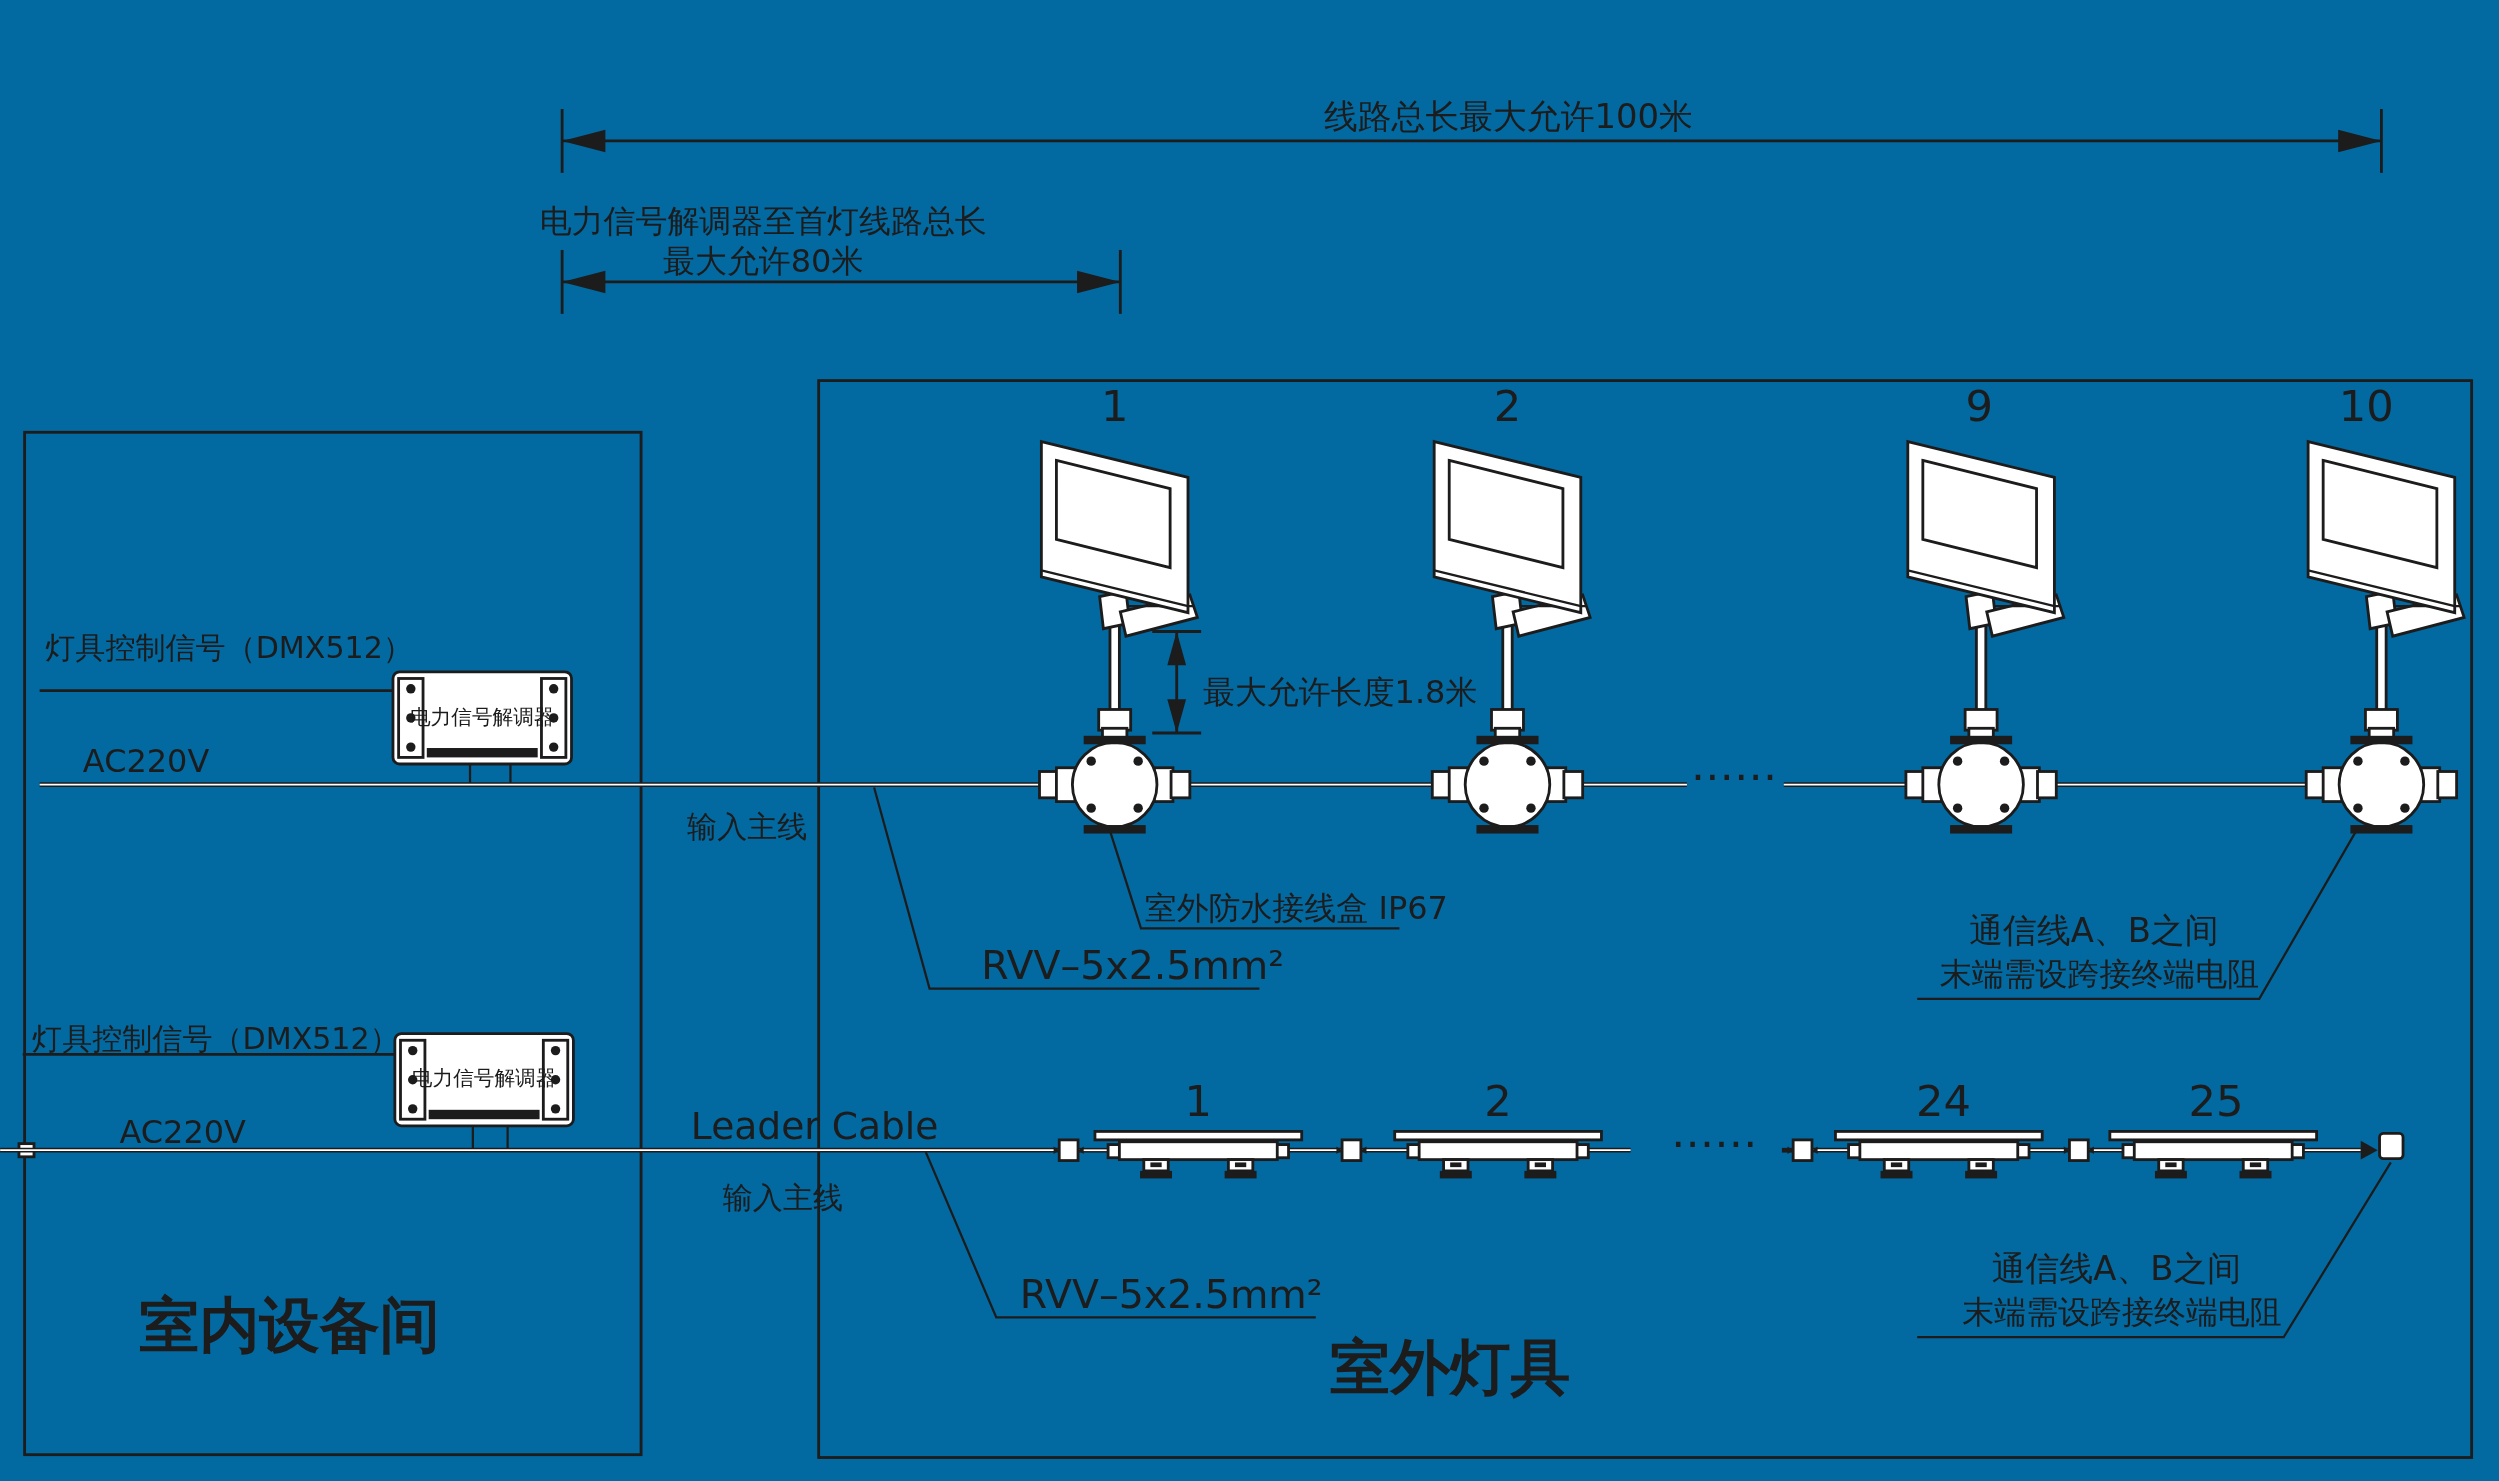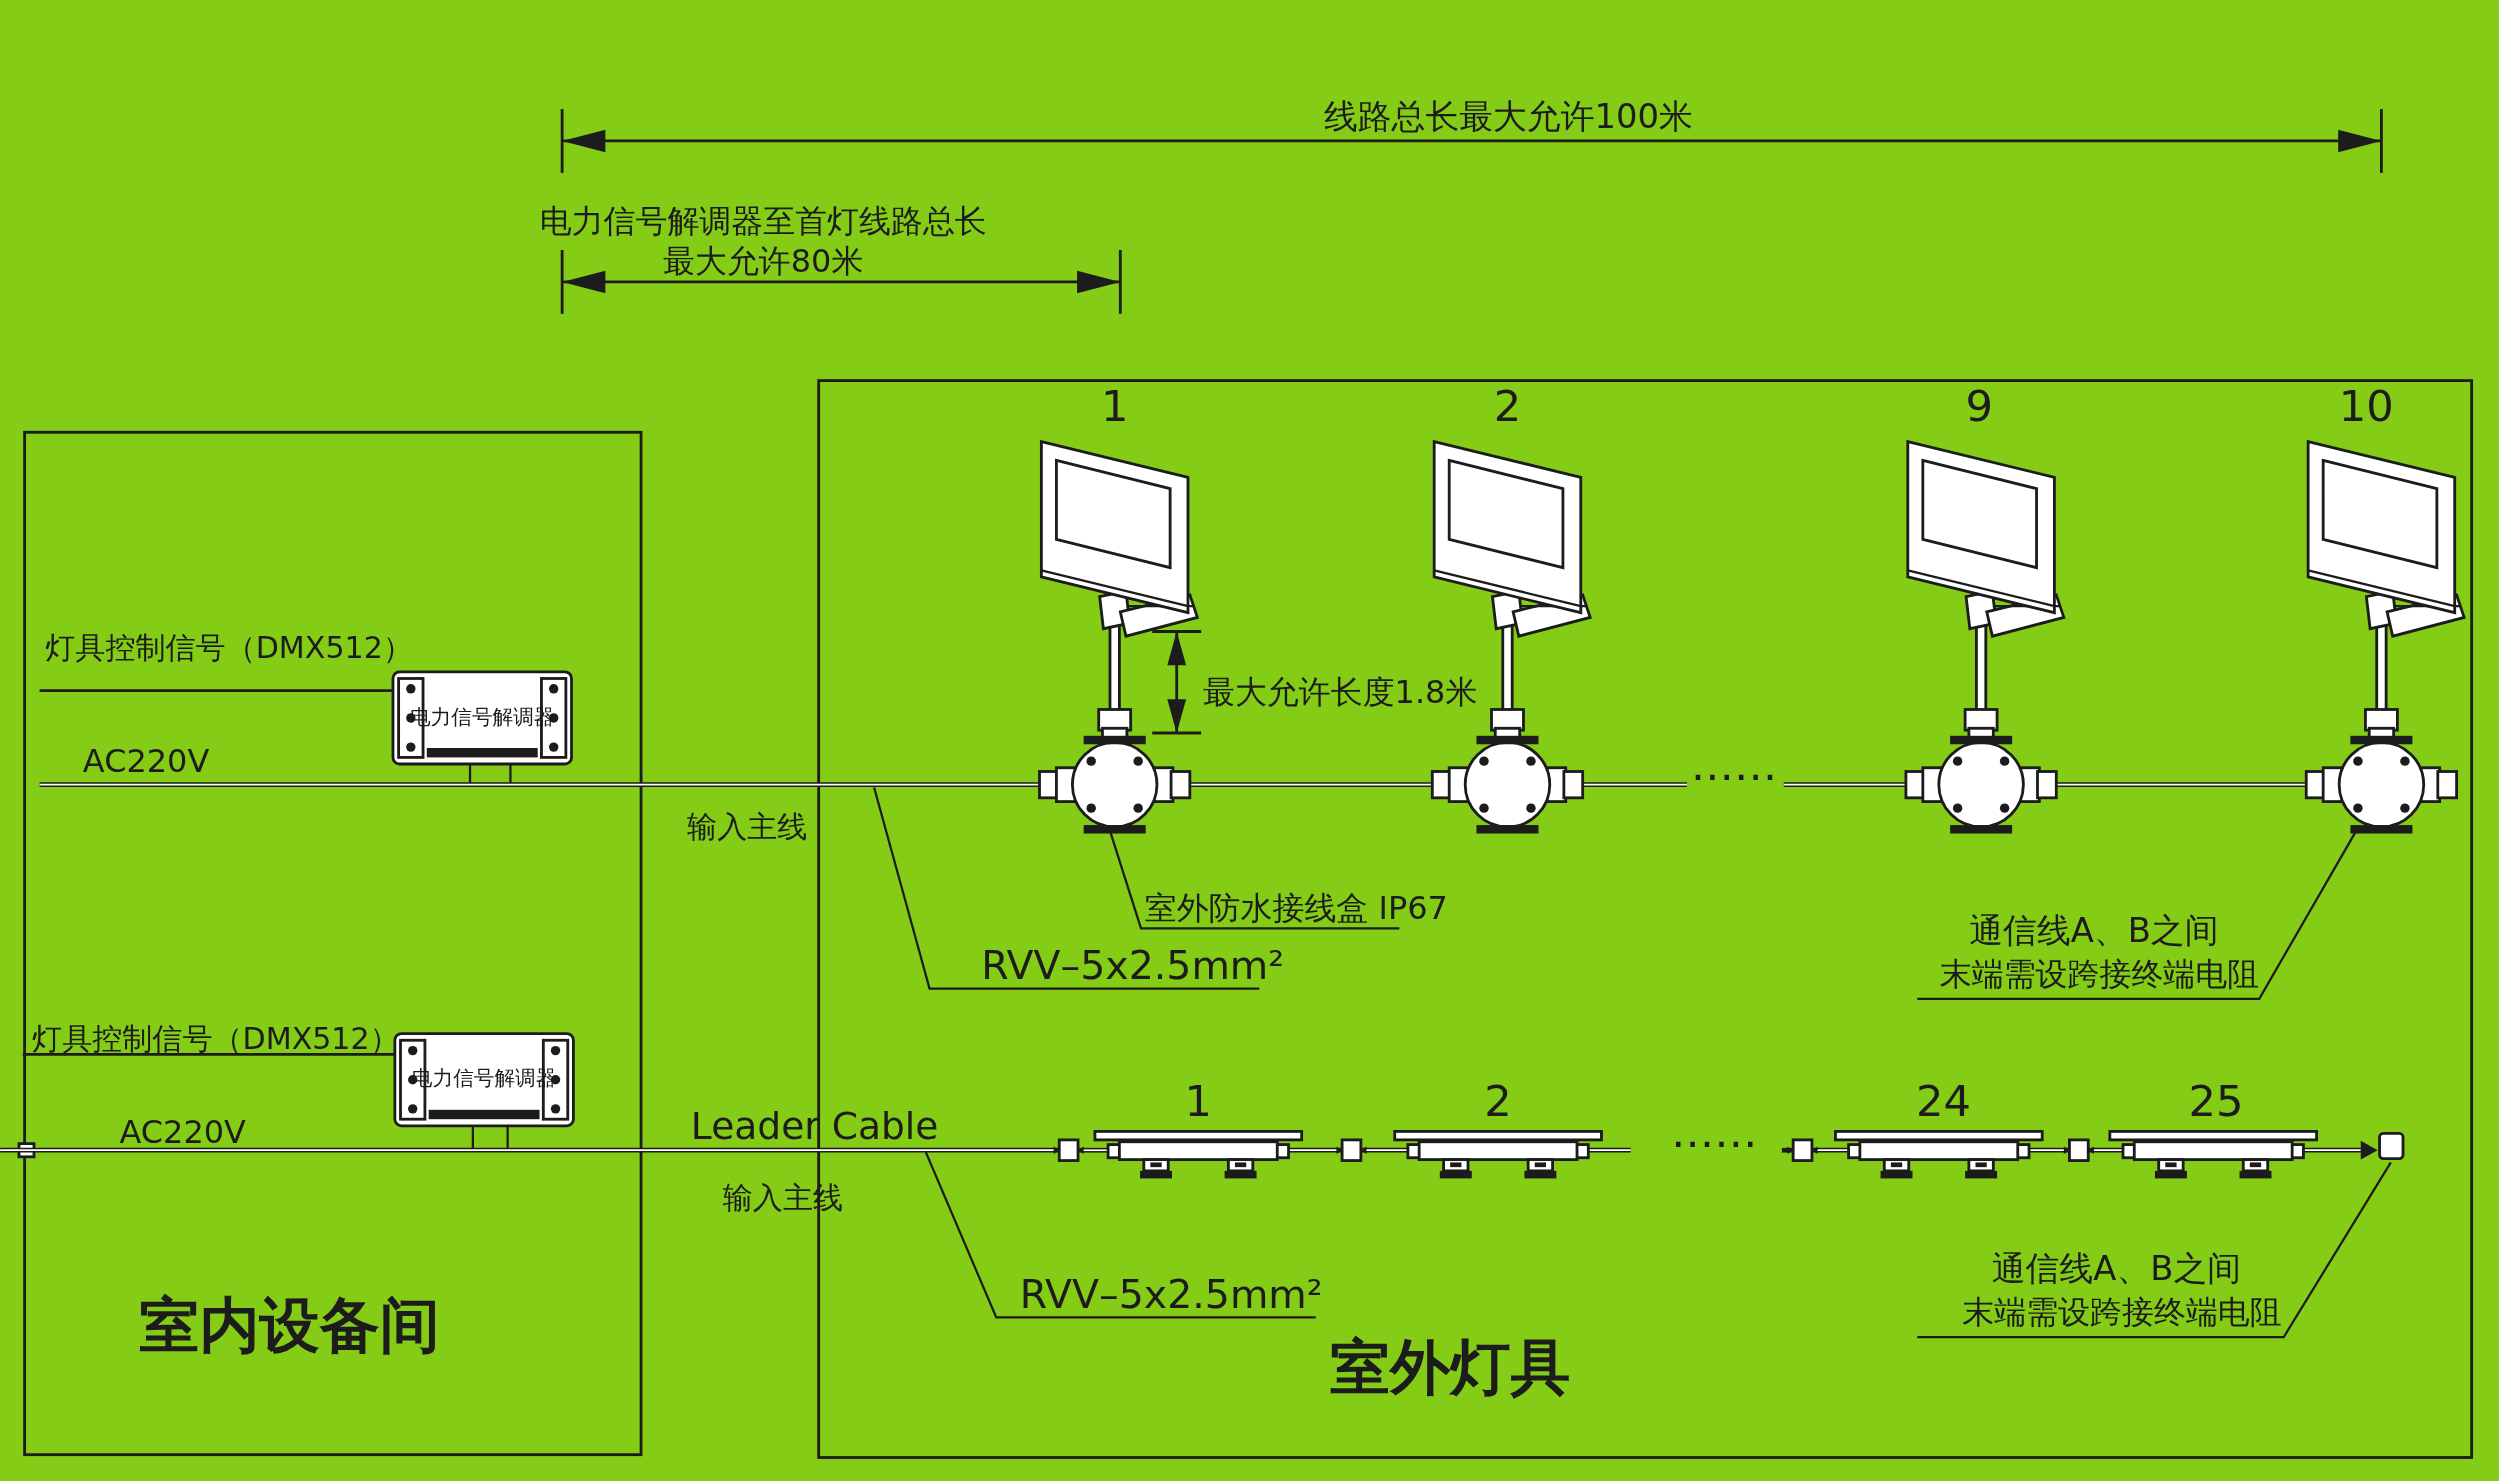--- a/index.html
+++ b/index.html
@@ -1,16 +1,16 @@
 <!DOCTYPE html>
 <html style="font-size:15px"><head>
 <meta charset="utf-8">
 <style>
   html,body{margin:0;padding:0;background:#fcfcfc;}
-  .canvas{position:relative;width:2500px;height:1481px;background:#84cc16;overflow:hidden;}
+  .canvas{position:relative;width:2500px;height:1481px;background:#0369a1;overflow:hidden;}
   svg{position:absolute;left:0;top:0;}
   .w{fill:#ffffff;stroke:#1c1c1c;stroke-width:3;}
   .ln{stroke:#1c1c1c;stroke-width:3;fill:none;}
   .thin{stroke:#1c1c1c;stroke-width:2.4;fill:none;}
   .cable{stroke:#1c1c1c;stroke-width:5;fill:none;}
   .core{stroke:#ffffff;stroke-width:1.8;fill:none;}
   .blk{fill:#1c1c1c;stroke:none;}
   .t{font-family:"DejaVu Sans","Liberation Sans",sans-serif;fill:#1c1c1c;}
   .fs22{font-size:22px;}
   .fs32{font-size:32px;}

